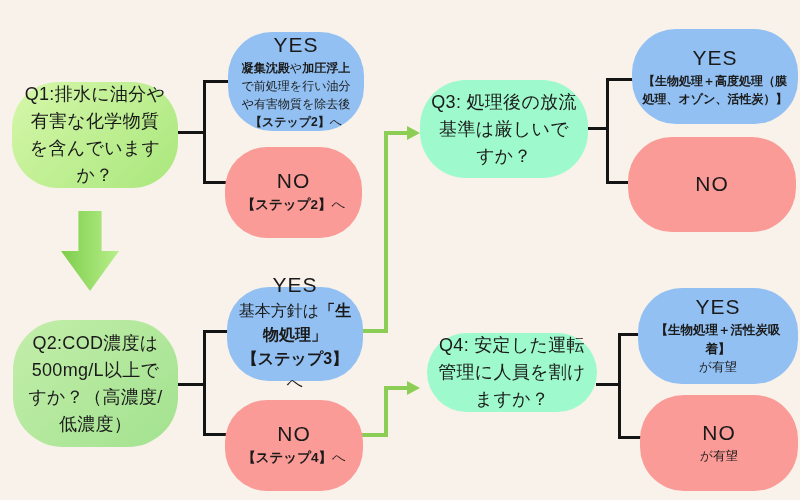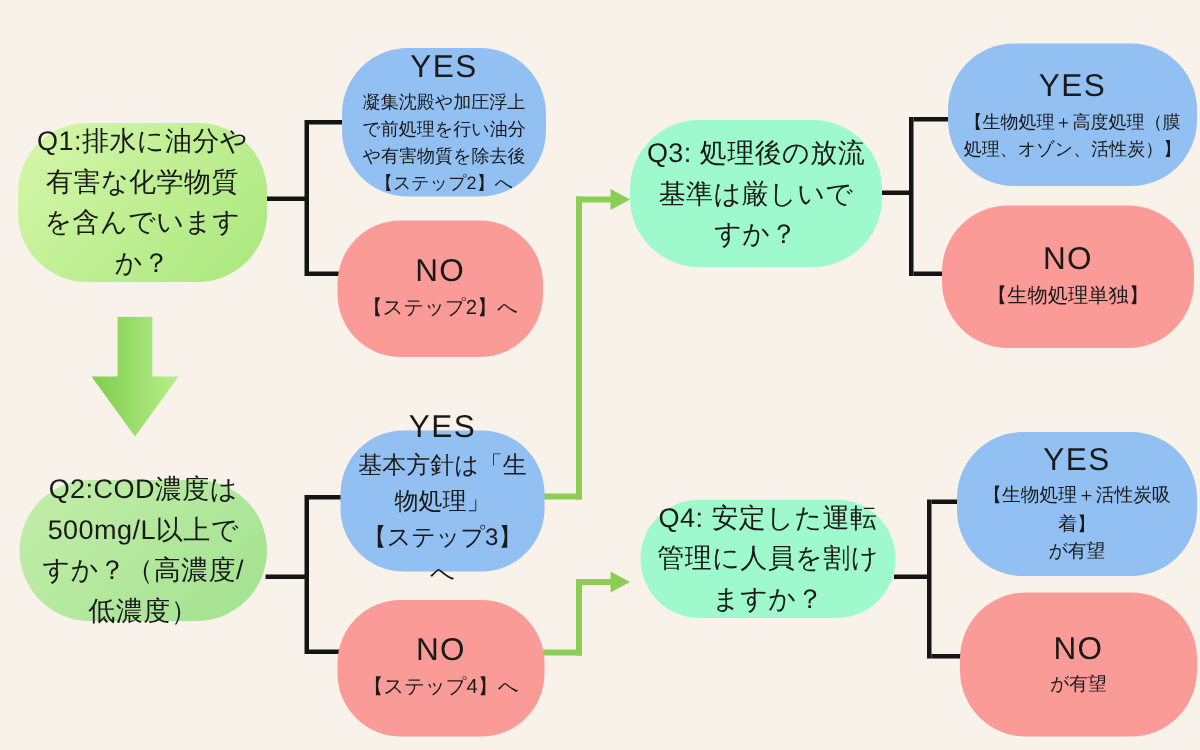--- a/index.html
+++ b/index.html
@@ -16,21 +16,21 @@
   }
   .green-a{background:linear-gradient(135deg,#d6f7aa,#a9e77c);align-items:center;}
   .green-b{background:linear-gradient(135deg,#c3eeaa,#a2e28f);}
   .blue{background:var(--blue-box,#92c0f2);}
   .pink{background:var(--pink-box,#fb9b97);}
   .teal{background:var(--teal-box,#9efacc);}
   .q{font-size:18px;line-height:1.5;letter-spacing:.3px;}
   .ttl{font-size:21px;letter-spacing:1px;margin-bottom:2px;font-weight:500;}
   .body{font-size:12px;line-height:1.5;}
   .body.md{font-size:13.5px;}
-  .b{font-weight:normal;}
+  .b{font-weight:bold;}
   .line{display:block;}
   .h{position:absolute;height:3px;background:var(--connector-black,#141414);}
   .v{position:absolute;width:3px;background:var(--connector-black,#141414);}
   .gh{position:absolute;height:4px;background:var(--connector-green,#8ccd55);}
   .gv{position:absolute;width:4px;background:var(--connector-green,#8ccd55);}
   .ghead{position:absolute;width:0;height:0;
     border-left:13px solid var(--connector-green,#8ccd55);
     border-top:7px solid transparent;border-bottom:7px solid transparent;}
   .bigarrow{position:absolute;left:61px;top:211px;width:58px;height:80px;
     background:linear-gradient(90deg,#7ecd4c,#b7ef8b);
@@ -98,25 +98,24 @@
   <div class="node blue" style="left:632px;top:29px;width:166px;height:95px;border-radius:44px">
     <div class="ttl">YES</div>
     <div class="body">
       <span class="b">【生物処理＋高度処理（膜処理、オゾン、活性炭）】</span>
     </div>
   </div>
 
   <div class="node pink" style="left:628px;top:137px;width:168px;height:95px;border-radius:44px">
     <div class="ttl">NO</div>
     <div class="body md">
-      <span class="line b">【生物処理単独】</span>
     </div>
   </div>
 
-  <div class="node green-b q" style="left:13px;top:320px;width:165px;height:94px;border-radius:50px">
+  <div class="node green-b q" style="left:13px;top:320px;width:165px;height:127px;border-radius:50px">
     <div>Q2:COD濃度は500mg/L以上ですか？（高濃度/低濃度）</div>
   </div>
 
   <div class="node blue" style="left:227px;top:287px;width:136px;height:94px;border-radius:42px">
     <div class="ttl">YES</div>
     <div class="body" style="font-size:16px">
       <span class="line"><span>基本方針は</span><span class="b">「生物処理」</span></span>
       <span class="line"><span class="b">【ステップ3】</span><span>へ</span></span>
     </div>
   </div>

